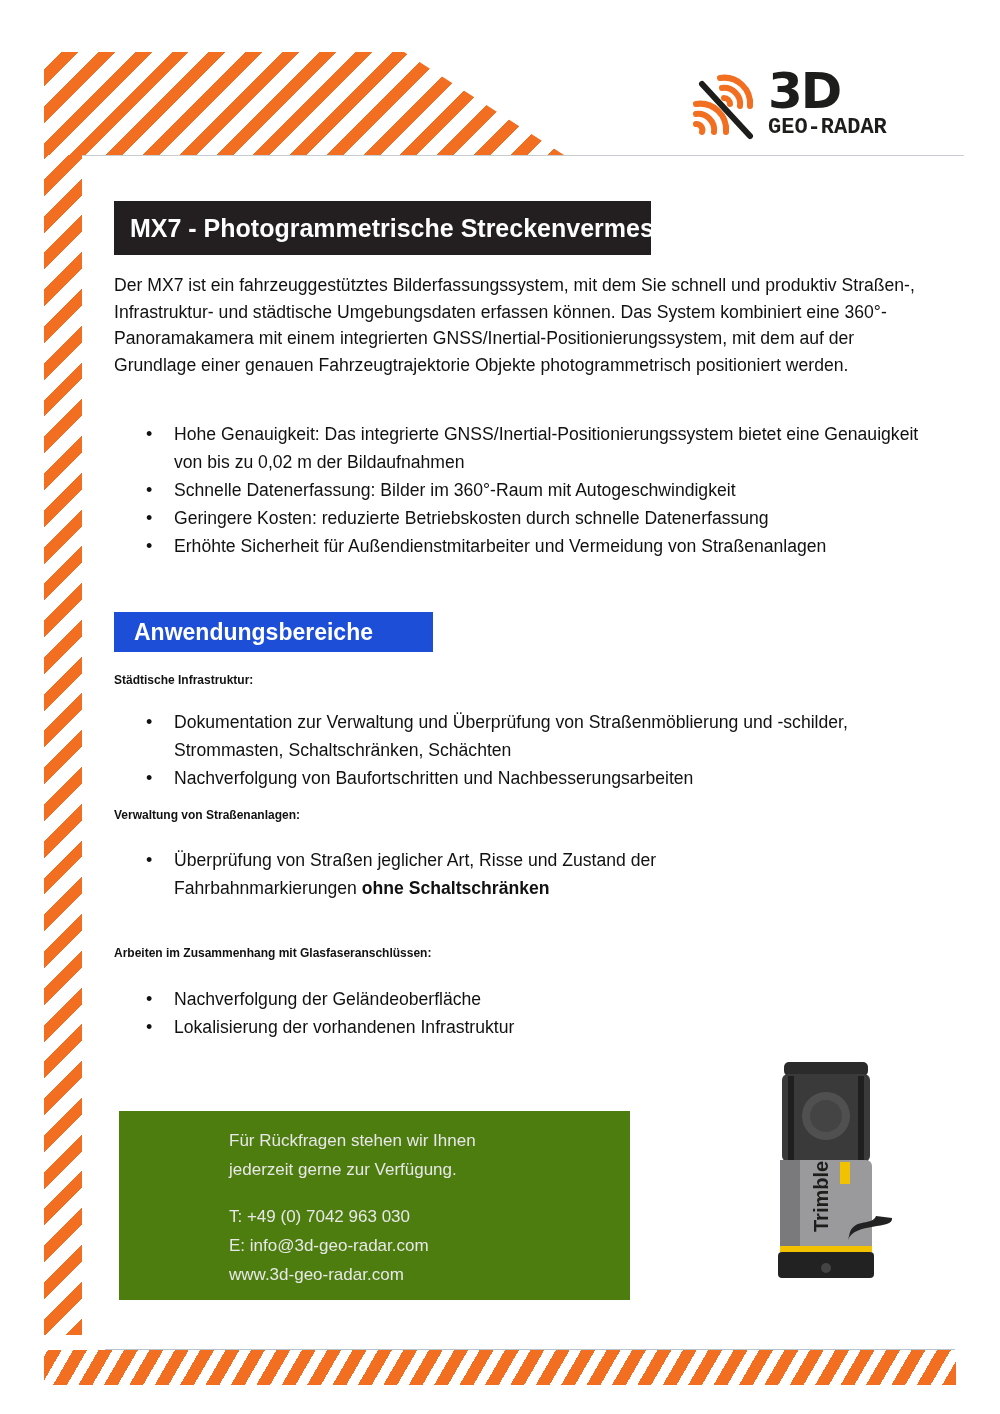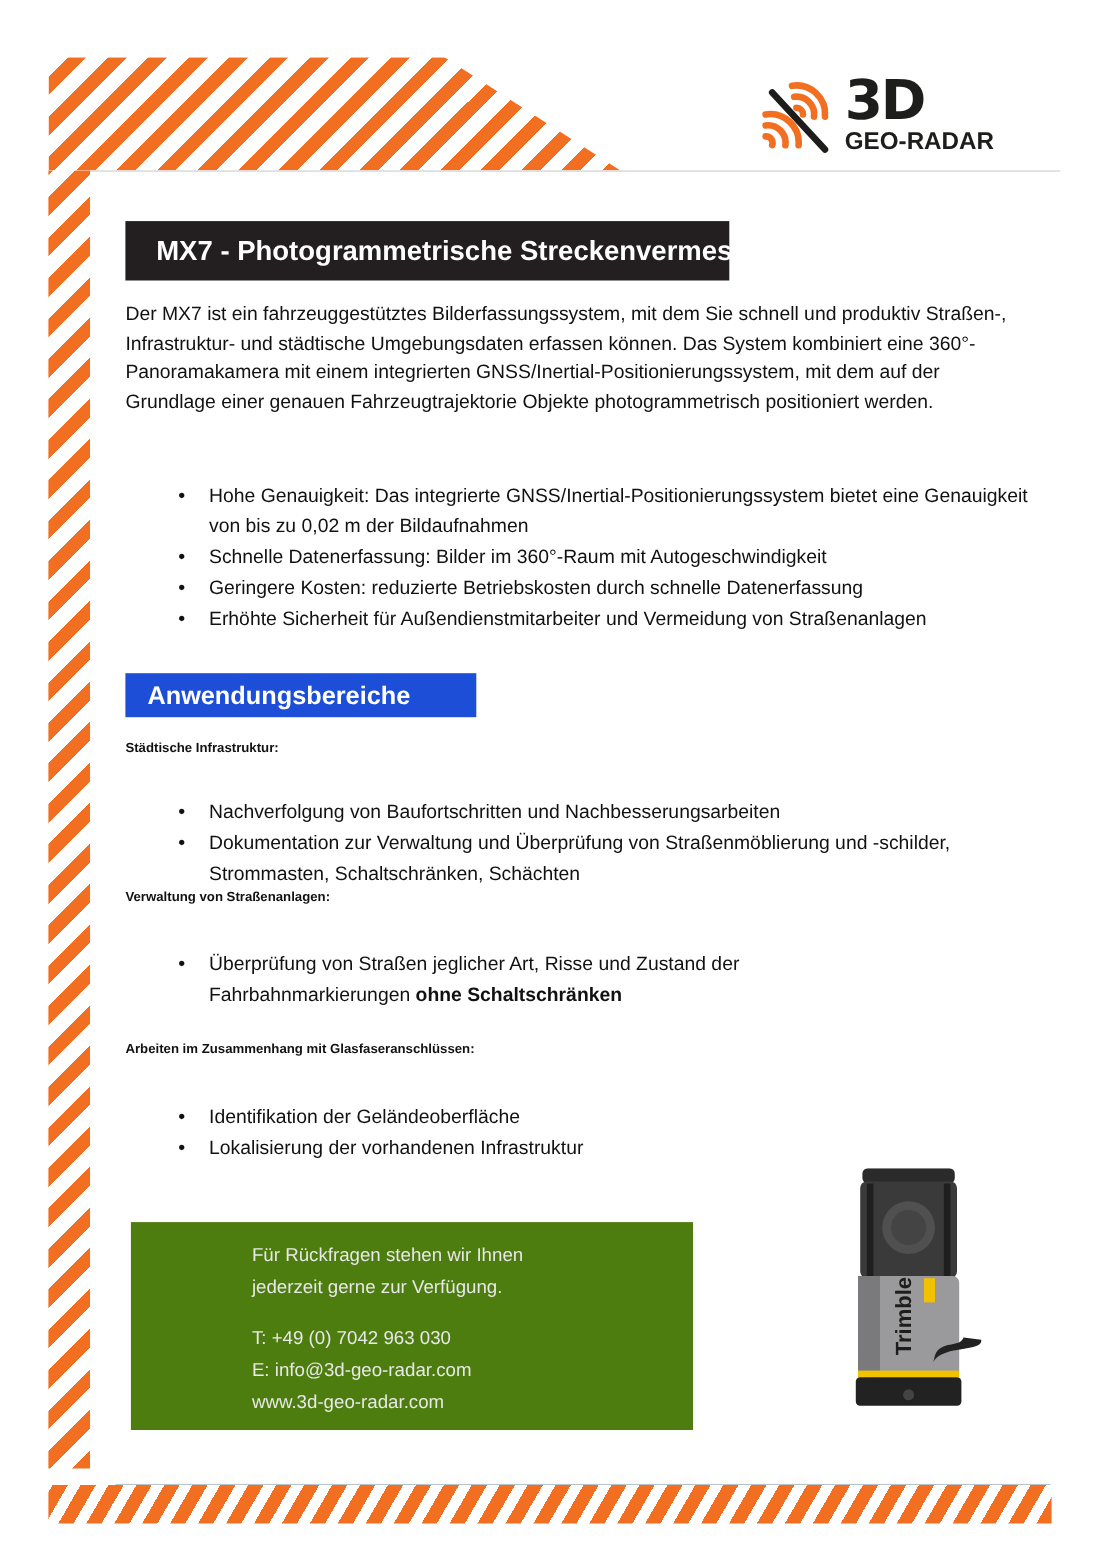--- a/index.html
+++ b/index.html
@@ -22,31 +22,31 @@
     background: repeating-linear-gradient(-60deg, #f26f21 0px, #f26f21 12px, #ffffff 12px, #ffffff 22px);
   }
   .rule-top { position:absolute; left:82px; top:155px; width:882px; height:1px; background:#c9ccd0; }
   .rule-bottom { position:absolute; left:105px; top:1349px; width:850px; height:1px; background:#b8c4cc; }
   .inner-white { position:absolute; left:82px; top:156px; width:882px; height:1193px; background:#ffffff; }
 
   
   .logo { position:absolute; left:692px; top:70px; width:260px; height:80px;text-align:center; }
   .logo-3d { position:absolute; left:76px; top:-4px; font-family:"DejaVu Sans", sans-serif; font-weight:bold;
              font-size:50px; letter-spacing:-2px; color:#1d1d1b; line-height:50px; }
-  .logo-geo { position:absolute; left:76px; top:46px; font-family:Liberation Sans, sans-serif; font-weight:bold;
+  .logo-geo { position:absolute; left:76px; top:46px; font-family:Liberation Mono, monospace; font-weight:bold;
               font-size:22px; color:#1d1d1b; letter-spacing:0px; line-height:24px; }
 
   
   .title-bar { position:absolute; left:114px; top:201px; width:537px; height:54px; background:#231f20;
-               display:flex; align-items:center;padding-left:12px; }
+               display:flex; align-items:center; }
   .title-bar span { color:#fff; font-weight:bold; font-size:25px; padding-left:16px; white-space:nowrap; }
 
   .intro { position:absolute; left:114px; top:272px; width:810px; font-size:17.6px; line-height:26.6px; }
 
-  ul.bullets { list-style:none; margin:16px; padding:0; position:absolute; left:146px; font-size:17.6px; line-height:28px; }
+  ul.bullets { list-style:none; margin:0; padding:0; position:absolute; left:146px; font-size:17.6px; line-height:28px; }
   ul.bullets li { position:relative; padding-left:28px; }
   ul.bullets li::before { content:"•"; position:absolute; left:0; top:0; font-size:18px; }
 
   .section-bar { position:absolute; left:114px; top:612px; width:319px; height:40px; background:#1d4ed8;
                  display:flex; align-items:center; }
   .section-bar span { color:#fff; font-weight:bold; font-size:23px; padding-left:20px; }
 
   .subhead { position:absolute; left:114px; font-weight:bold; font-size:12px; }
 
   .contact { position:absolute; left:119px; top:1111px; width:511px; height:189px; background:#4d7c0f; color:#e8e8e8;
@@ -91,32 +91,32 @@
   <li>Geringere Kosten: reduzierte Betriebskosten durch schnelle Datenerfassung</li>
   <li>Erhöhte Sicherheit für Außendienstmitarbeiter und Vermeidung von Straßenanlagen</li>
 </ul>
 
 <div class="section-bar">
   <span>Anwendungsbereiche</span>
 </div>
 
 <div class="subhead" style="top:673px">Städtische Infrastruktur:</div>
 <ul class="bullets" style="top:708px; width:740px;">
+  <li>Dokumentation zur Verwaltung und Überprüfung von Straßenmöblierung und -schilder, Strommasten, Schaltschränken, Schächten</li>
   <li>Nachverfolgung von Baufortschritten und Nachbesserungsarbeiten</li>
-  <li>Dokumentation zur Verwaltung und Überprüfung von Straßenmöblierung und -schilder, Strommasten, Schaltschränken, Schächten</li>
 </ul>
 
 <div class="subhead" style="top:808px">Verwaltung von Straßenanlagen:</div>
 <ul class="bullets" style="top:846px; width:600px;">
   <li><span>Überprüfung von Straßen jeglicher Art, Risse und Zustand der Fahrbahnmarkierungen </span><b>ohne Schaltschränken</b></li>
 </ul>
 
 <div class="subhead" style="top:946px">Arbeiten im Zusammenhang mit Glasfaseranschlüssen:</div>
 <ul class="bullets" style="top:985px; width:600px;">
-  <li>Identifikation der Geländeoberfläche</li>
+  <li>Nachverfolgung der Geländeoberfläche</li>
   <li>Lokalisierung der vorhandenen Infrastruktur</li>
 </ul>
 
 <div class="contact">
   <div class="line" style="top:20px">Für Rückfragen stehen wir Ihnen</div>
   <div class="line" style="top:49px">jederzeit gerne zur Verfügung.</div>
   <div class="line" style="top:96px">T: +49 (0) 7042 963 030</div>
   <div class="line" style="top:125px">E: info@3d-geo-radar.com</div>
   <div class="line" style="top:154px">www.3d-geo-radar.com</div>
 </div>

